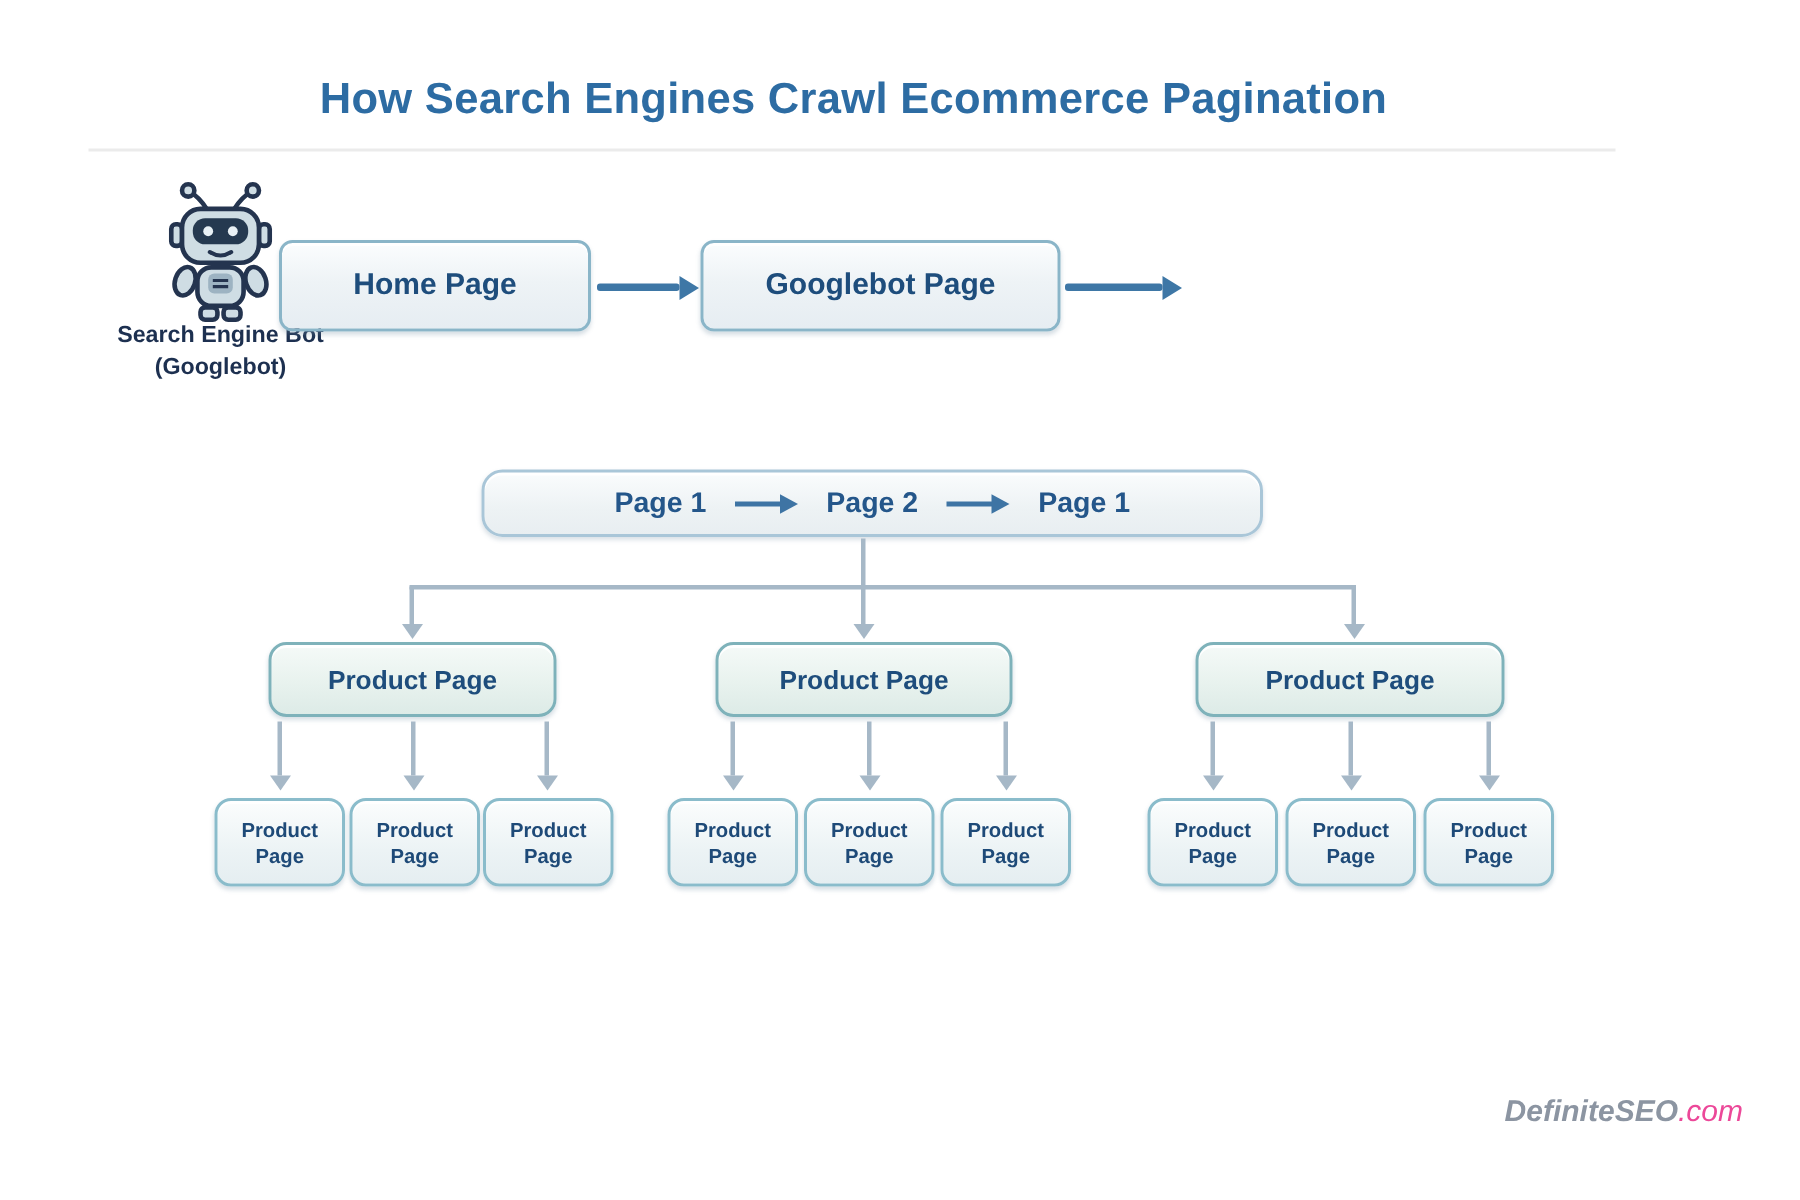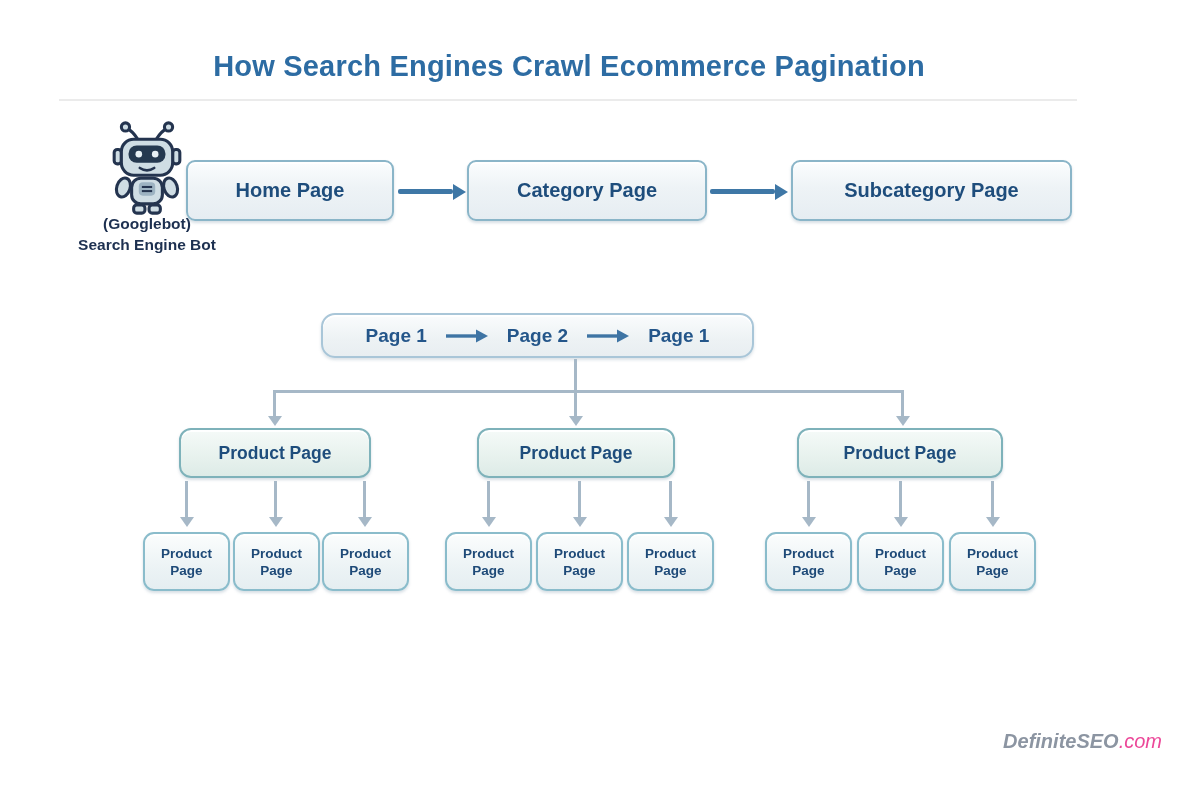--- a/index.html
+++ b/index.html
@@ -38,21 +38,21 @@
     font-size:17.5px;font-weight:bold;color:#1e4d7c;
   }
   .node-child{
     width:87px;height:59px;border:2px solid #8abccb;border-radius:11px;
     background:linear-gradient(180deg,#fbfdfd 0%,#ecf3f5 60%,#e5eef1 100%);
     font-size:13.5px;font-weight:bold;color:#1e4a78;line-height:17px;text-align:center;
   }
 
   
   .pagebox{
-    position:absolute;left:302px;top:313px;width:433px;height:45px;box-sizing:border-box;
+    position:absolute;left:302px;top:313px;width:521px;height:45px;box-sizing:border-box;
     border:2px solid #a9c6d8;border-radius:14px;
     background:linear-gradient(180deg,#fafcfd 0%,#edf2f4 60%,#e8eef1 100%);
     box-shadow:0 2px 3px rgba(110,140,160,.25), inset 0 2px 0 #ffffff;
     display:flex;align-items:center;justify-content:center;gap:18px;
     font-size:19px;font-weight:bold;color:#24568a;
   }
 
   
   .harrow{position:absolute;height:5px;background:#3e77a6;border-radius:2px;}
   .harrow::after{
@@ -101,35 +101,32 @@
       <ellipse cx="62" cy="67" rx="6.5" ry="9.5" fill="#cfdde4" stroke="#24344f" stroke-width="3" transform="rotate(-18 62 67)"></ellipse>
       <rect x="24" y="58" width="30" height="25" rx="9" fill="#cfdde4" stroke="#24344f" stroke-width="3"></rect>
       <rect x="31" y="62" width="16" height="13" rx="4" fill="#9db3c2"></rect>
       <line x1="34" y1="66.5" x2="44" y2="66.5" stroke="#24344f" stroke-width="2"></line>
       <line x1="34" y1="70.5" x2="44" y2="70.5" stroke="#24344f" stroke-width="2"></line>
       <rect x="26" y="84" width="11" height="8" rx="3" fill="#cfdde4" stroke="#24344f" stroke-width="3"></rect>
       <rect x="41" y="84" width="11" height="8" rx="3" fill="#cfdde4" stroke="#24344f" stroke-width="3"></rect>
     </svg>
   </div>
   <div class="bot-label">
+    <div>Search Engine Bot</div>
     <div>(Googlebot)</div>
-    <div>Search Engine Bot</div>
   </div>
 
   <div class="node node-top" style="left:167px;top:160px;width:208px;">
     <span>Home Page</span>
   </div>
   <div class="harrow" style="left:379px;top:189px;width:55px;"></div>
   <div class="node node-top" style="left:448px;top:160px;width:240px;">
-    <span>Category Page</span>
+    <span>Googlebot Page</span>
   </div>
   <div class="harrow" style="left:691px;top:189px;width:65px;"></div>
-  <div class="node node-top" style="left:772px;top:160px;width:281px;">
-    <span>Subcategory Page</span>
-  </div>
 
   <div class="pagebox">
     <span>Page 1</span>
     <svg width="44" height="16" viewBox="0 0 44 16">
       <line x1="1" y1="8" x2="32" y2="8" stroke="#3e74a4" stroke-width="3.4"></line>
       <polygon points="31,1.5 43,8 31,14.5" fill="#3e74a4"></polygon>
     </svg>
     <span>Page 2</span>
     <svg width="44" height="16" viewBox="0 0 44 16">
       <line x1="1" y1="8" x2="32" y2="8" stroke="#3e74a4" stroke-width="3.4"></line>

